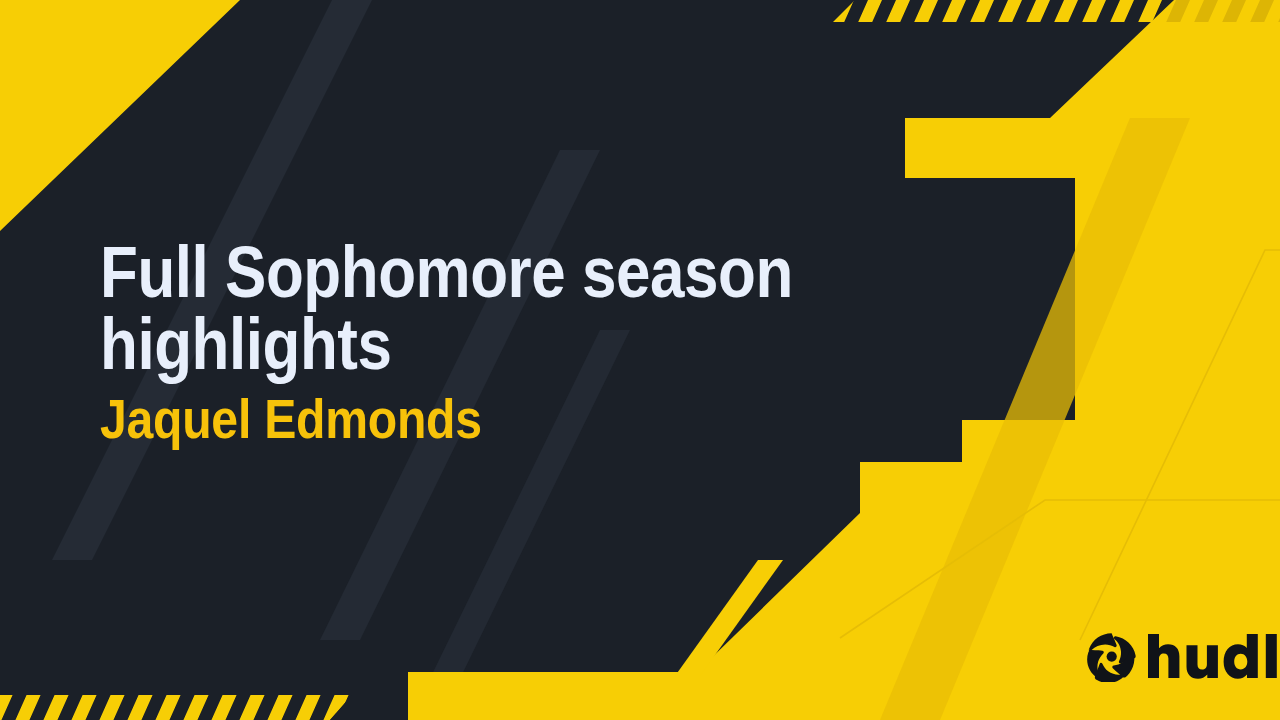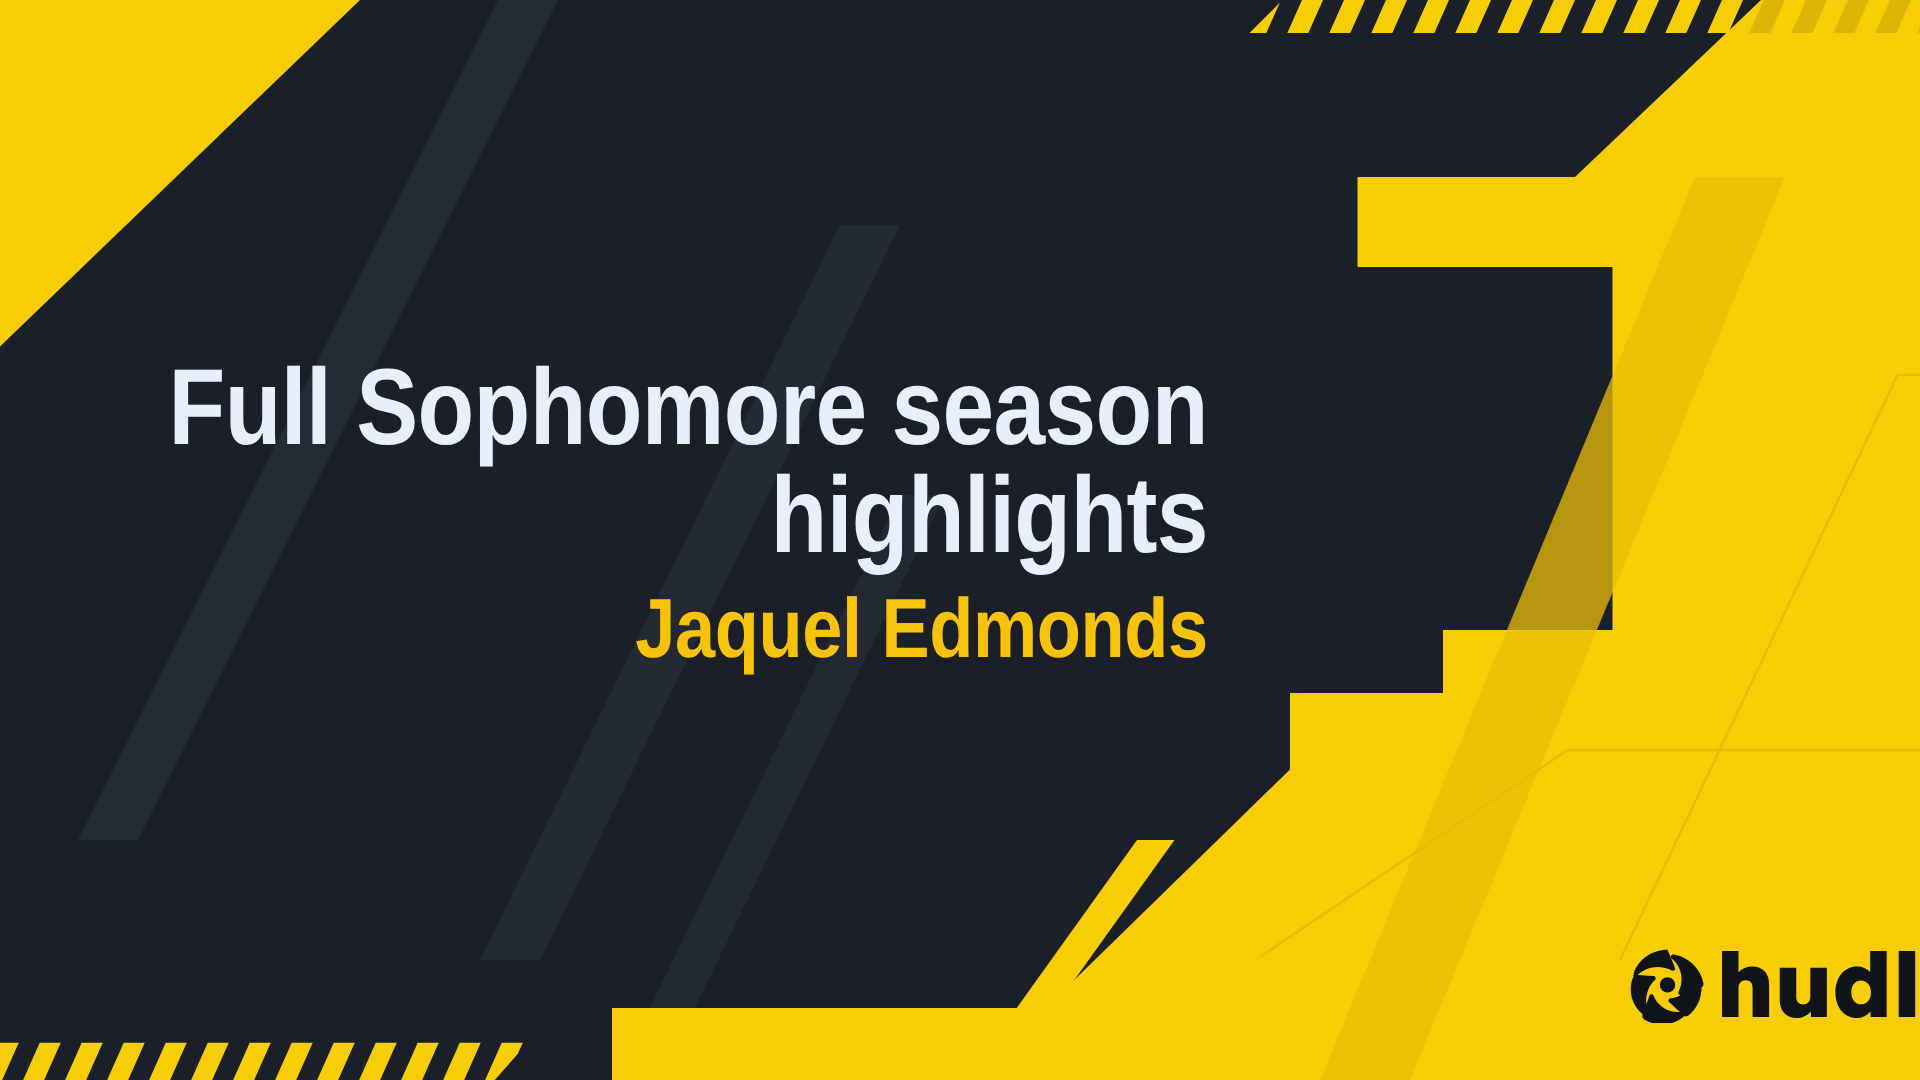--- a/index.html
+++ b/index.html
@@ -21,21 +21,20 @@
     inset: 0;
     width: 1280px;
     height: 720px;
   }
   .txt-layer {
     position: absolute;
     left: 0; top: 0;
     width: 1280px;
     height: 720px;
     pointer-events: none;
-    text-align: right;
   }
   .title-block {
     position: absolute;
     left: 100px;
     top: 236px;
     width: 820px;
   }
   .title-line {
     font-family: "Liberation Sans Narrow", "Liberation Sans", sans-serif;
     font-weight: 700;

